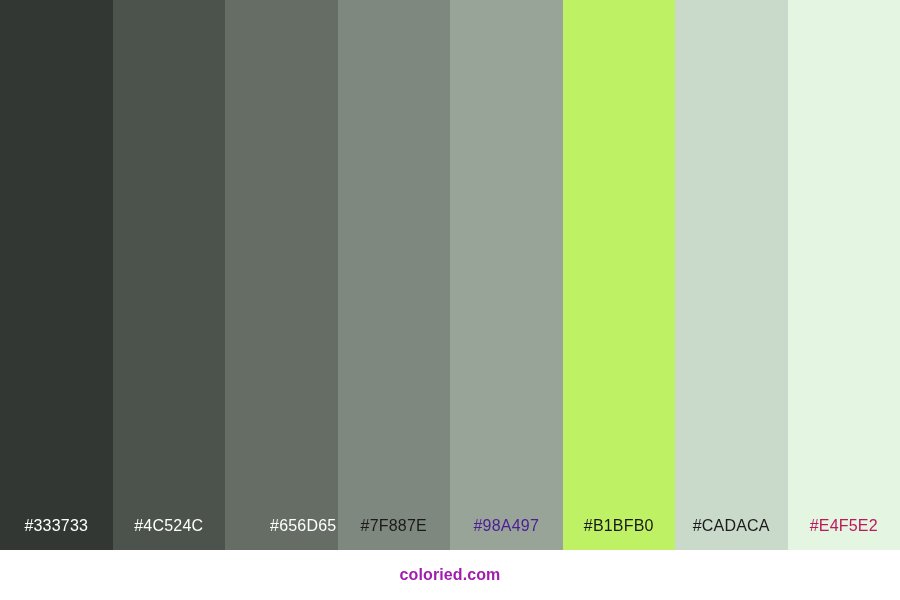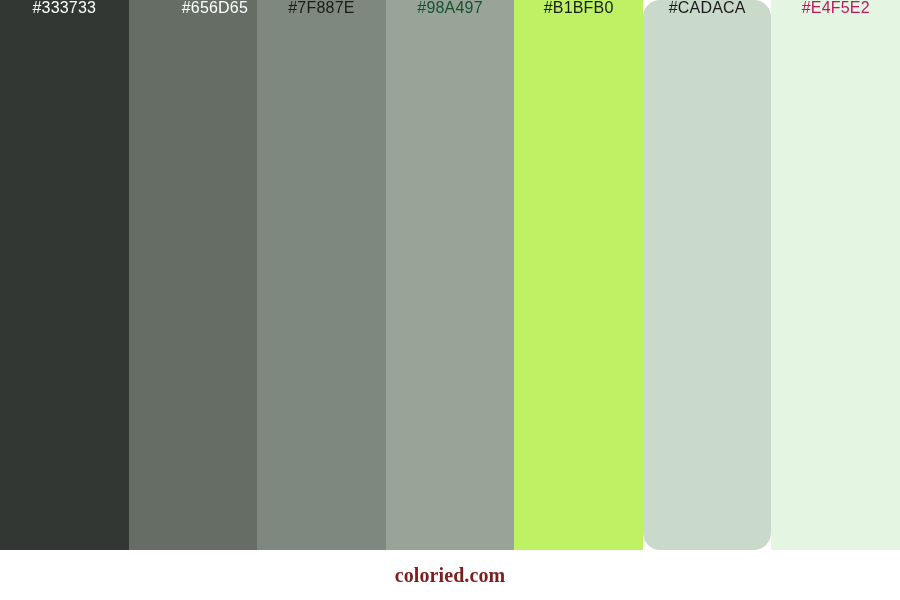--- a/index.html
+++ b/index.html
@@ -24,20 +24,21 @@
     display: flex;
     flex-direction: row;
     width: 900px;
     height: 550px;
   }
   .swatch {
     flex: 1 1 0;
     height: 550px;
     position: relative;
     display: flex;
+    align-items: flex-end;
     justify-content: center;
   }
   .swatch-label {
     display: block;
     width: 100%;
     text-align: center;
     font-family: "Liberation Sans", sans-serif;
     font-size: 16px;
     line-height: 16px;
     letter-spacing: 0.2px;
@@ -47,57 +48,60 @@
   }
   #footer {
     width: 900px;
     height: 50px;
     background: #ffffff;
     display: flex;
     align-items: center;
     justify-content: center;
   }
   #footer-text {
-    font-family: Liberation Serif, serif;
-    font-size: 20px;
+    font-family: Liberation Sans, sans-serif;
+    font-size: 16px;
     line-height: 18px;
-    color: #7f1d1d;
+    color: #a21caf;
     font-weight: 600;
     letter-spacing: 0.1px;
   }
 </style>
 </head>
 <body>
 
 <div id="page">
 
   <div id="palette">
 
     <div class="swatch" style="background-color: rgb(51, 55, 51);">
       <span class="swatch-label" style="color: rgb(255, 255, 255);">#333733</span>
     </div>
 
+    <div class="swatch" style="background-color: rgb(76, 82, 76);">
+      <span class="swatch-label" style="color: rgb(255, 255, 255);">#4C524C</span>
+    </div>
 
     <div class="swatch" style="background-color: rgb(101, 109, 101);">
       <span class="swatch-label" style="color: rgb(255, 255, 255); margin-left: 44px;">#656D65</span>
     </div>
 
     <div class="swatch" style="background-color: rgb(127, 136, 126);">
       <span class="swatch-label" style="color: rgb(26, 26, 26);">#7F887E</span>
     </div>
 
     <div class="swatch" style="background-color: rgb(152, 164, 151);">
-      <span class="swatch-label" style="color: #14532d;">#98A497</span>
+      <span class="swatch-label" style="color: #4c1d95;">#98A497</span>
     </div>
 
     <div class="swatch" style="background-color: #bef264;">
       <span class="swatch-label" style="color: rgb(26, 26, 26);">#B1BFB0</span>
     </div>
 
-    <div class="swatch" style="background-color: rgb(202, 218, 202); border-radius: 17px;">
+    <div class="swatch" style="background-color: rgb(202, 218, 202);">
       <span class="swatch-label" style="color: rgb(26, 26, 26);">#CADACA</span>
     </div>
 
     <div class="swatch" style="background-color: rgb(228, 245, 226);">
       <span class="swatch-label" style="color: #be185d;">#E4F5E2</span>
     </div>
 
   </div>
 
   <div id="footer">

